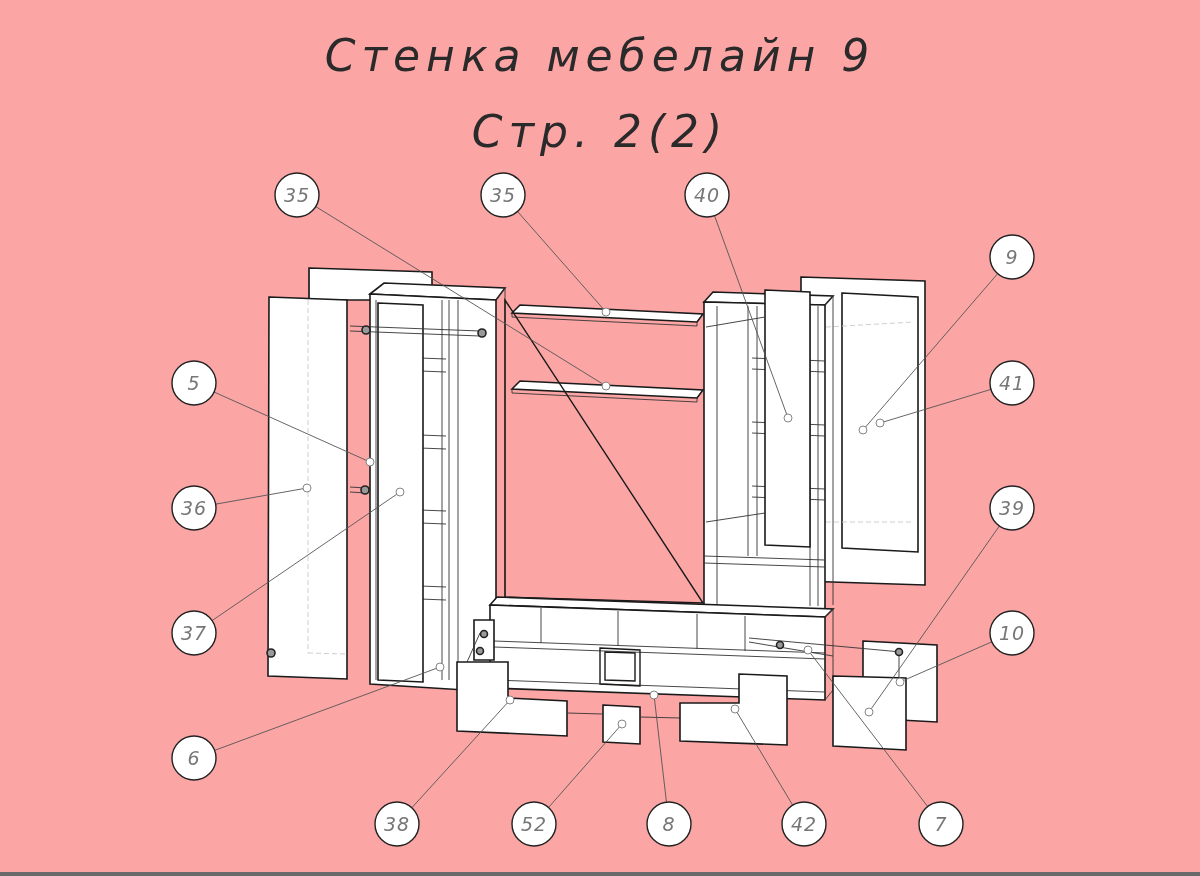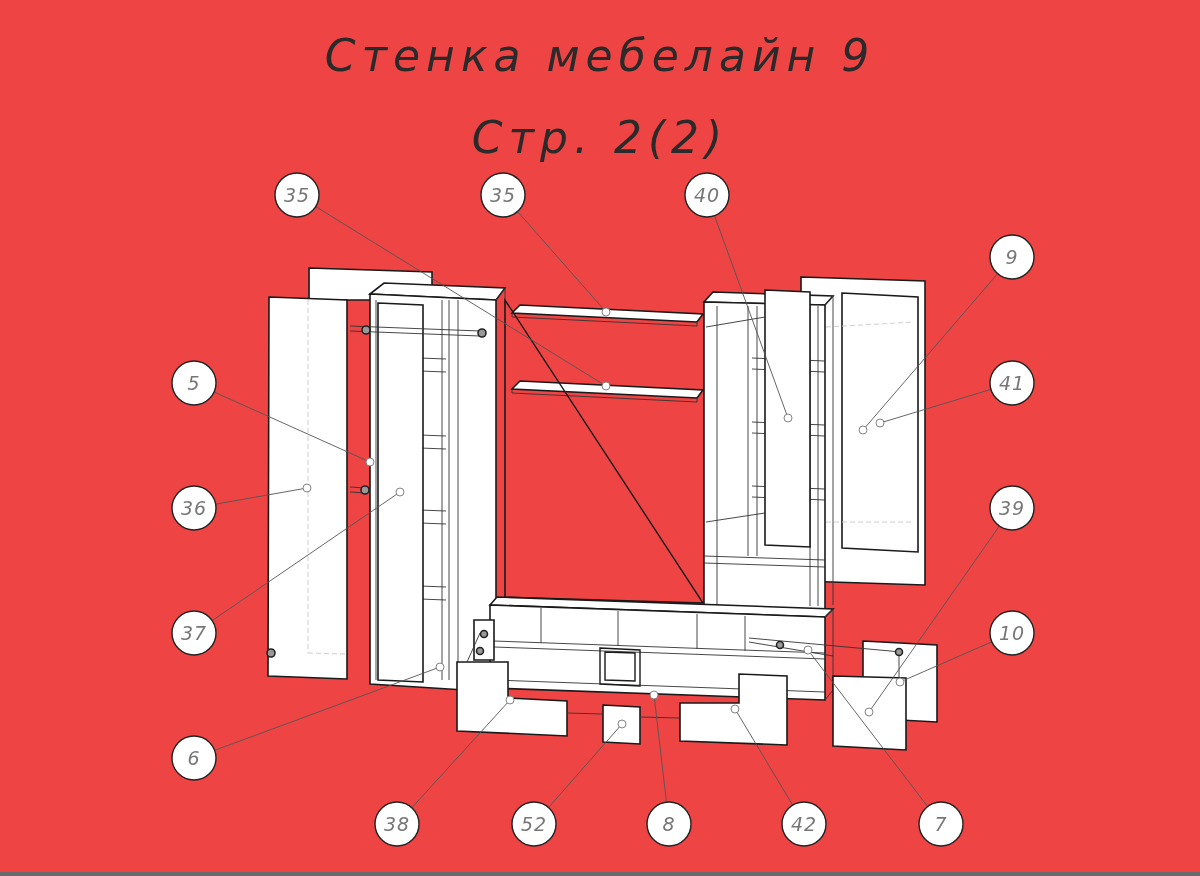--- a/index.html
+++ b/index.html
@@ -1,24 +1,24 @@
 <!DOCTYPE html>
 <html><head>
   <meta charset="utf-8">
   <style>
     html, body { margin: 0; padding: 0; background: #ffffff; }
     body { width: 1200px; height: 876px; position: relative; overflow: hidden; font-family: "DejaVu Sans", sans-serif; }
-    #sheet { position: absolute; left: 0; top: 0; width: 1200px; height: 876px; background: #ef4444; }
+    #sheet { position: absolute; left: 0; top: 0; width: 1200px; height: 876px; background: #fca5a5; }
     .title {
       position: absolute; left: 0; width: 1200px; text-align: center;
       font-family: "DejaVu Sans", sans-serif; font-style: oblique; font-weight: 200;
       color: #2a2a2a; letter-spacing: 6px; font-size: 44px; line-height: 1;
     }
     #title-main { top: 34px; }
-    #title-page { top: 116px; }
+    #title-page { top: 110px; }
     svg#drawing { position: absolute; left: 0; top: 0; }
     .edge { stroke: #1a1a1a; stroke-width: 1.6; fill: #ffffff; }
     .edge-nf { stroke: #1a1a1a; stroke-width: 1.4; fill: none; }
     .thin { stroke: #333; stroke-width: 0.9; fill: none; }
     .hidden { stroke: #c8c8c8; stroke-width: 0.9; fill: none; stroke-dasharray: 5 3; }
     .leader { stroke: #555; stroke-width: 0.9; fill: none; }
     .bubble { stroke: #222; stroke-width: 1.4; fill: #ffffff; }
     .bubble-text { font-family: "DejaVu Sans", sans-serif; font-style: oblique; font-size: 19px; fill: #777; text-anchor: middle; dominant-baseline: central; letter-spacing: 1px; }
     .dot { stroke: #777; stroke-width: 0.9; fill: #ffffff; }
     .hinge { stroke: #222; stroke-width: 1.6; fill: #999; }

